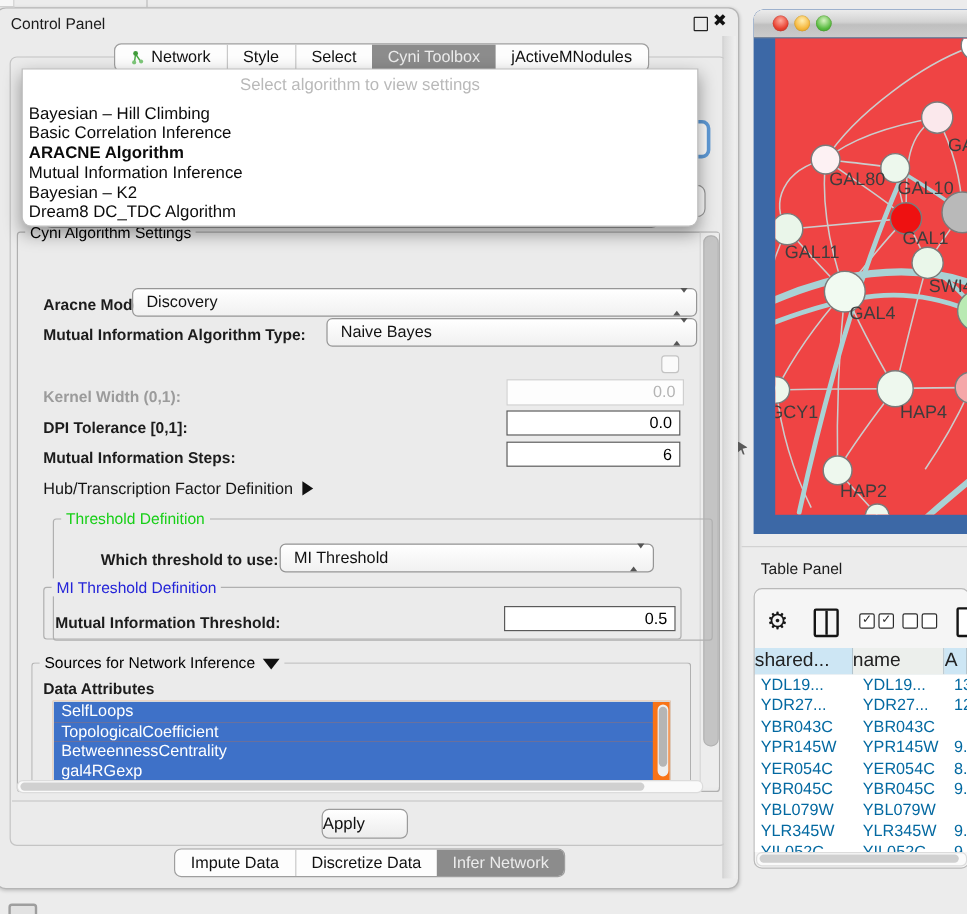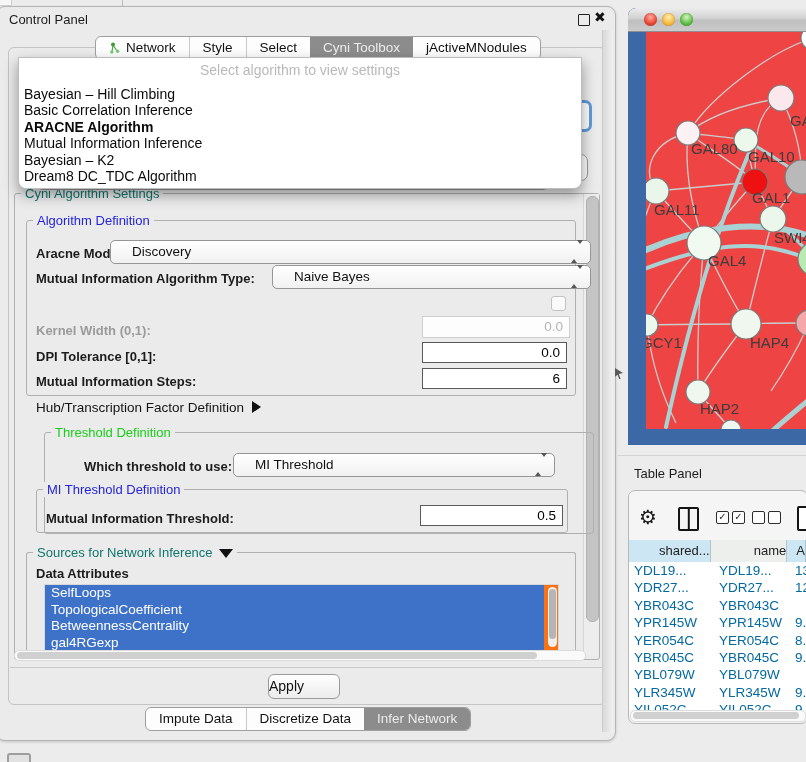--- a/index.html
+++ b/index.html
@@ -32,27 +32,27 @@
 
   
   .behind-combo{left:556px;top:100px;width:30px;height:26px;border:3px solid #5f9bd8;border-radius:7px;background:#fff;z-index:5}
   .behind-field{left:556px;top:154px;width:30px;height:25px;border:1px solid #9a9a9a;border-radius:7px;background:#fcfcfc;z-index:5}
   .behind-combo2{left:36px;top:176px;width:512px;height:13px;border:1px solid #9b9b9b;border-top:none;
                  border-radius:0 0 7px 7px;background:#f2f2f2;z-index:4}
 
   
   .group{border:1px solid #b0b0b0;border-radius:3px}
   .group-title{position:absolute;top:-8px;left:6px;background:#ebebeb;padding:0 4px;font-size:13px;white-space:nowrap}
-  .t-black{color:#0f766e}.t-blue{color:#2424d8}.t-green{color:#17cf17}
+  .t-black{color:#000000}.t-blue{color:#2424d8}.t-green{color:#17cf17}
 
   .lbl{font-size:13px;font-weight:bold;color:#1c1c1c;white-space:nowrap}
   .lbl.dis{color:#9b9b9b}
 
   .combo{background:linear-gradient(#ffffff,#f1f1f1);border:1px solid #969696;border-radius:5px;
-         box-shadow:inset 0 1px 0 #fff;line-height:22px;padding-left:21px;font-size:13.5px;color:#111}
+         box-shadow:inset 0 1px 0 #fff;line-height:22px;padding-left:11px;font-size:13.5px;color:#111}
   .stepper{position:absolute;right:7px;top:50%;transform:translateY(-50%)}
   .stepper .up{width:0;height:0;border-left:3.5px solid transparent;border-right:3.5px solid transparent;border-bottom:4.5px solid #555;margin-bottom:2.5px}
   .stepper .dn{width:0;height:0;border-left:3.5px solid transparent;border-right:3.5px solid transparent;border-top:4.5px solid #555}
 
   .field{background:#fff;border:1.5px solid #5a5a5a;text-align:right;padding:0 6px;line-height:19px;font-size:13.5px;color:#000}
   .field.dis{border:1px solid #cfcfcf;color:#b4b4b4;background:#fdfdfd}
   .checkbox{width:13px;height:13px;border:1px solid #c3c3c3;border-radius:3px;background:#fafafa}
 
   .tri-right{display:inline-block;width:0;height:0;border-top:6px solid transparent;border-bottom:6px solid transparent;
              border-left:9px solid #111;margin-left:8px;vertical-align:-1px}
@@ -88,21 +88,21 @@
   .tablepanel-title{left:634px;top:466px;font-size:13px;color:#1c1c1c}
   .table-box{left:628px;top:490px;width:178px;height:232px;background:#f5f5f5;border:1px solid #b9b9b9;border-radius:7px;overflow:hidden}
 
   .gear{position:absolute;left:639px;top:505px;font-size:20px;color:#161616}
   .split-icon{position:absolute;left:678px;top:507px;width:17px;height:20px;border:2.4px solid #141414;border-radius:2px}
   .split-icon::after{content:"";position:absolute;left:50%;top:0;bottom:0;width:2.4px;background:#141414;transform:translateX(-50%)}
   .cb{position:absolute;width:11px;height:11px;border:1.6px solid #2c2c2c;border-radius:2px;font-size:10px;line-height:10px;text-align:center;color:#2c2c2c;background:#fff}
   .file-icon{position:absolute;left:797px;top:506px;width:14px;height:21px;border:2.4px solid #141414;background:#fff;border-radius:2px}
 
   .thead{position:absolute;left:629px;top:540px;width:177px;height:22px;display:flex;border-bottom:1px solid #a9bac3}
-  .th{line-height:21px;text-align:right;font-size:13px;color:#222;border-right:1px solid #b3c4cd;overflow:hidden;white-space:nowrap}
+  .th{line-height:21px;text-align:left;font-size:16px;color:#222;border-right:1px solid #b3c4cd;overflow:hidden;white-space:nowrap}
   .th.hl{background:#cde6f4}
   .th.plain{background:#ecefec}
   .tbody{position:absolute;left:629px;top:562px;width:177px;height:148px;background:#fff;overflow:hidden}
   .tr{display:flex;height:17.4px;line-height:17.4px}
   .td{font-size:13.5px;color:#0369a1;white-space:nowrap;overflow:hidden}
   .c0{width:82px;padding-left:5px;box-sizing:border-box}
   .c1{width:77px;padding-left:8px;box-sizing:border-box}
   .c2{width:18px;padding-left:7px;box-sizing:border-box}
 
   .table-hsb{left:630px;top:710px;width:174px;height:10px}
@@ -168,23 +168,20 @@
         <div class="dd-item">Dream8 DC_TDC Algorithm</div>
       </div>
   </div>
 
   <div class="abs group" style="left:14px;top:193px;width:584px;height:465px">
     <span class="group-title t-black">Cyni Algorithm Settings</span>
   </div>
   <div class="abs vsb-track"></div>
   <div class="abs vsb-thumb"></div>
 
-  <div class="abs group" style="left:26px;top:220px;width:548px;height:174px">
-    <span class="group-title t-blue">Algorithm Definition</span>
-  </div>
 
   <div class="abs lbl" style="left:36px;top:246px">Aracne Mode:</div>
   <div class="abs combo" style="left:110px;top:240px;width:458px;height:22px">
     <span>Discovery</span>
     <span class="stepper"><span class="up"></span><span class="dn"></span></span>
   </div>
 
   <div class="abs lbl" style="left:36px;top:271px">Mutual Information Algorithm Type:</div>
   <div class="abs combo" style="left:272px;top:265px;width:296px;height:22px">
     <span>Naive Bayes</span>

